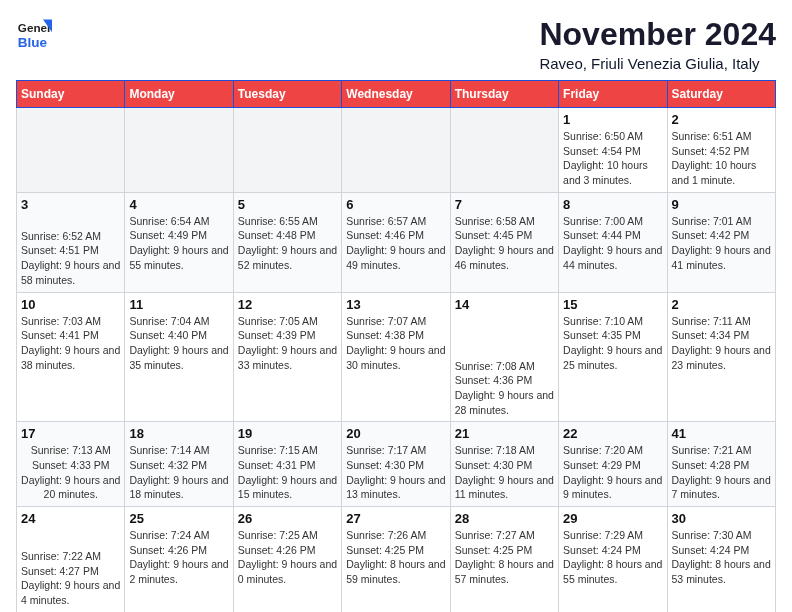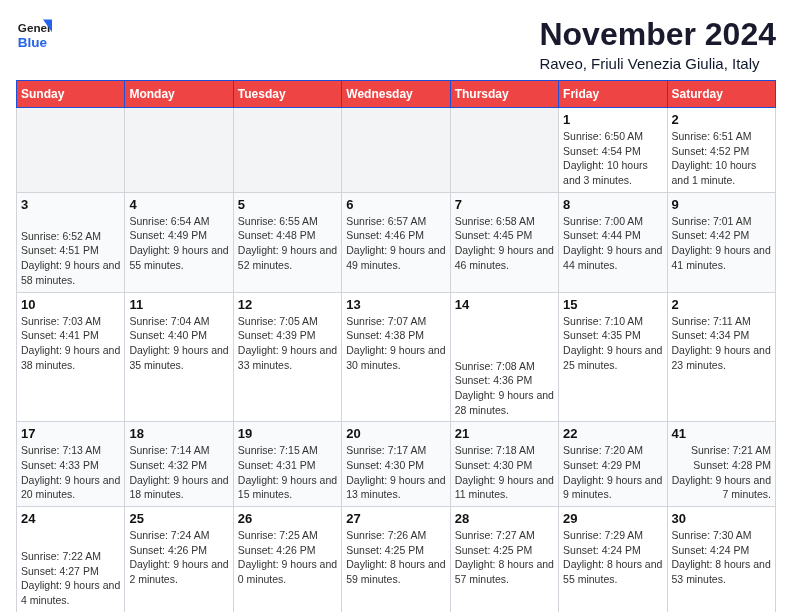--- a/index.html
+++ b/index.html
@@ -211,21 +211,21 @@
         <td>
           <div class="day-num">2</div>
           <div class="day-info" style="white-space: pre-line;">Sunrise: 7:11 AM
 Sunset: 4:34 PM
 Daylight: 9 hours and 23 minutes.</div>
         </td>
       </tr>
       <tr>
         <td>
           <div class="day-num">17</div>
-          <div class="day-info" style="white-space: pre-line;">Sunrise: 7:13 AM
+          <div class="day-info" style="white-space: pre-line; text-align: center;">Sunrise: 7:13 AM
 Sunset: 4:33 PM
 Daylight: 9 hours and 20 minutes.</div>
         </td>
         <td>
           <div class="day-num">18</div>
           <div class="day-info" style="white-space: pre-line;">Sunrise: 7:14 AM
 Sunset: 4:32 PM
 Daylight: 9 hours and 18 minutes.</div>
         </td>
         <td>
@@ -247,21 +247,21 @@
 Daylight: 9 hours and 11 minutes.</div>
         </td>
         <td>
           <div class="day-num">22</div>
           <div class="day-info" style="white-space: pre-line;">Sunrise: 7:20 AM
 Sunset: 4:29 PM
 Daylight: 9 hours and 9 minutes.</div>
         </td>
         <td>
           <div class="day-num">41</div>
-          <div class="day-info" style="white-space: pre-line; text-align: right;">Sunrise: 7:21 AM
+          <div class="day-info" style="white-space: pre-line;">Sunrise: 7:21 AM
 Sunset: 4:28 PM
 Daylight: 9 hours and 7 minutes.</div>
         </td>
       </tr>
       <tr>
         <td>
           <div class="day-num">24</div>
           <div class="day-info" style="white-space: pre-line; margin-top: 23px;">Sunrise: 7:22 AM
 Sunset: 4:27 PM
 Daylight: 9 hours and 4 minutes.</div>

